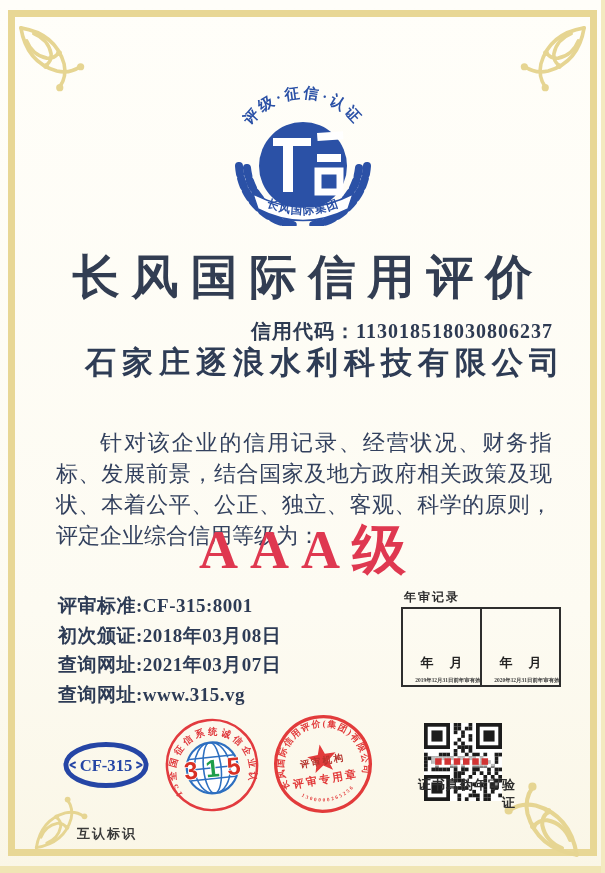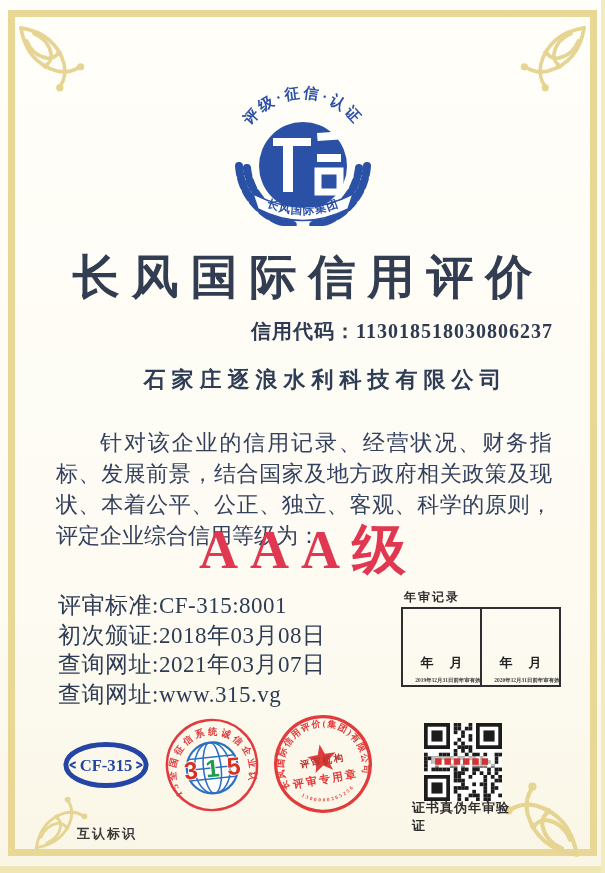--- a/index.html
+++ b/index.html
@@ -22,31 +22,31 @@
 
   
   .logo { position:absolute; left:50%; top:76px; transform:translateX(-50%); }
 
   
   .title { position:absolute; top:246px; left:0; width:100%; text-align:center;
            font-size:47px; font-weight:bold; letter-spacing:12px; text-indent:12px;
            color:#323d52; }
   .code-line { position:absolute; top:318px; left:0; right:52px; text-align:right;
            font-size:20px; font-weight:bold; letter-spacing:1px; color:#2d3a52; }
-  .company { position:absolute; top:365px; left:0; width:100%; text-align:center;
-           font-family:"Liberation Sans", sans-serif; font-size:22px; font-weight:bold;
+  .company { position:absolute; top:342px; left:0; width:100%; text-align:center;
+           font-family:"Liberation Sans", sans-serif; font-size:31px; font-weight:bold;
            letter-spacing:6px; text-indent:6px; color:#2e3c55;padding-left:40px; }
   .para { position:absolute; top:427px; left:56px; width:496px; text-align:justify;
            font-size:22px; line-height:31px; font-weight:normal; color:#33415e;
            text-indent:2em; }
   .rating { position:absolute; top:514px; left:0; width:100%; text-align:center;
            font-size:54px; font-weight:bold; letter-spacing:12px; text-indent:12px;
            color:#df3850; }
-  .details { position:absolute; top:591px; left:58px; font-size:23px; line-height:29.5px;
-           font-weight:normal; color:#2d3b55; letter-spacing:0.5px; }
+  .details { position:absolute; top:591px; left:58px; font-size:19px; line-height:29.5px;
+           font-weight:bold; color:#2d3b55; letter-spacing:0.5px; }
 
   
   .annual-title { position:absolute; left:404px; top:589px; font-size:12px;
            font-weight:bold; color:#2d2d2d; letter-spacing:2px; }
   .annual-box { position:absolute; left:401px; top:607px; width:160px; height:80px;
            border:2px solid #2e2e2e; display:flex; }
   .annual-cell { flex:1; position:relative; }
   .annual-cell:first-child { border-right:2px solid #2e2e2e; }
   .ym { position:absolute; bottom:13px; left:0; width:100%; display:flex;
         justify-content:center; gap:16px; font-size:13px; font-weight:bold; color:#222; }
@@ -54,21 +54,21 @@
         font-size:8px; transform:scale(0.68); transform-origin:center bottom;
         white-space:nowrap; font-weight:bold; color:#3a3a3a; }
 
   
   .seal-cf315 { position:absolute; left:62px; top:740px; }
   .cf315-caption { position:absolute; left:64px; top:792px; width:86px; text-align:center;
         font-size:13px; font-weight:bold; color:#3a3a3a; letter-spacing:2px;margin-top:33px; }
   .seal-315 { position:absolute; left:163px; top:716px; transform:rotate(-6deg); }
   .seal-red { position:absolute; left:271px; top:712px; transform:rotate(-10deg); }
   .qr { position:absolute; left:424px; top:723px; }
-  .qr-caption { position:absolute; left:412px; top:799px; width:104px; text-align:left;
+  .qr-caption { position:absolute; left:412px; top:776px; width:104px; text-align:right;
         font-size:13px; font-weight:bold; color:#2f2f2f; letter-spacing:1px;font-family:Liberation Mono, monospace; }
 </style>
 </head>
 <body>
 
 <div class="page">
 
   <svg width="0" height="0" style="position:absolute">
     <defs>
       <g id="flourish-shape">

